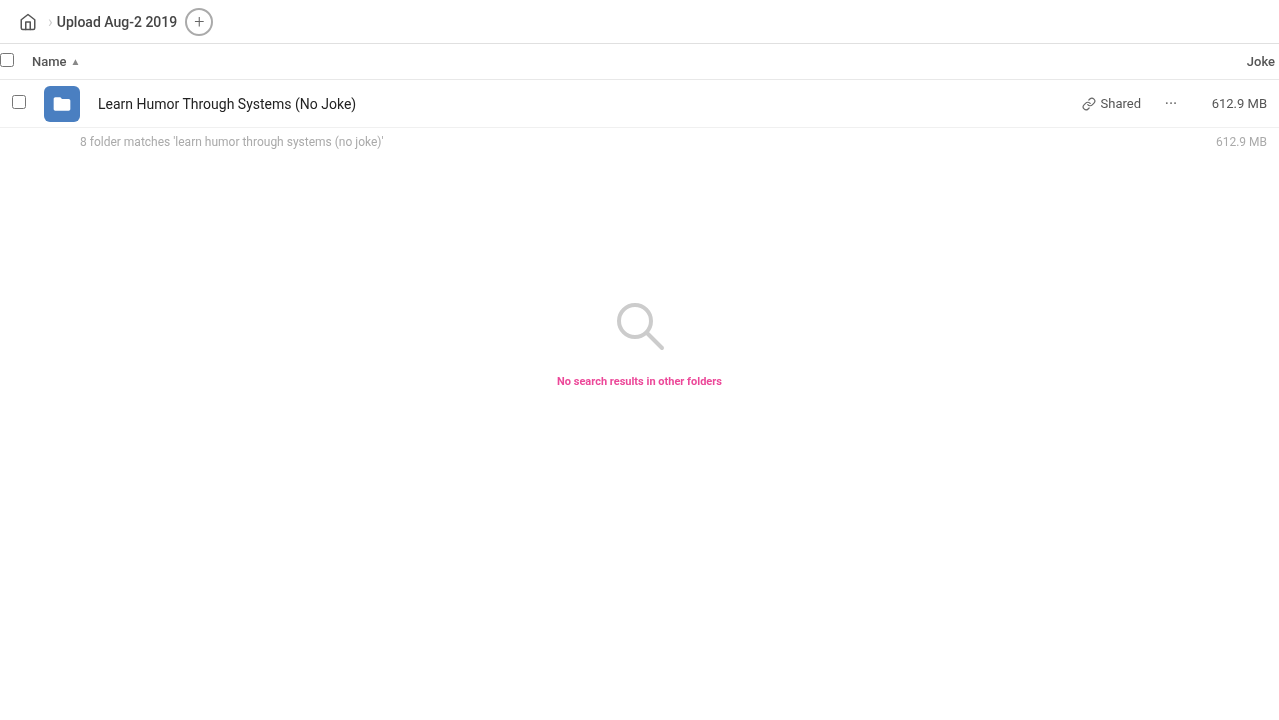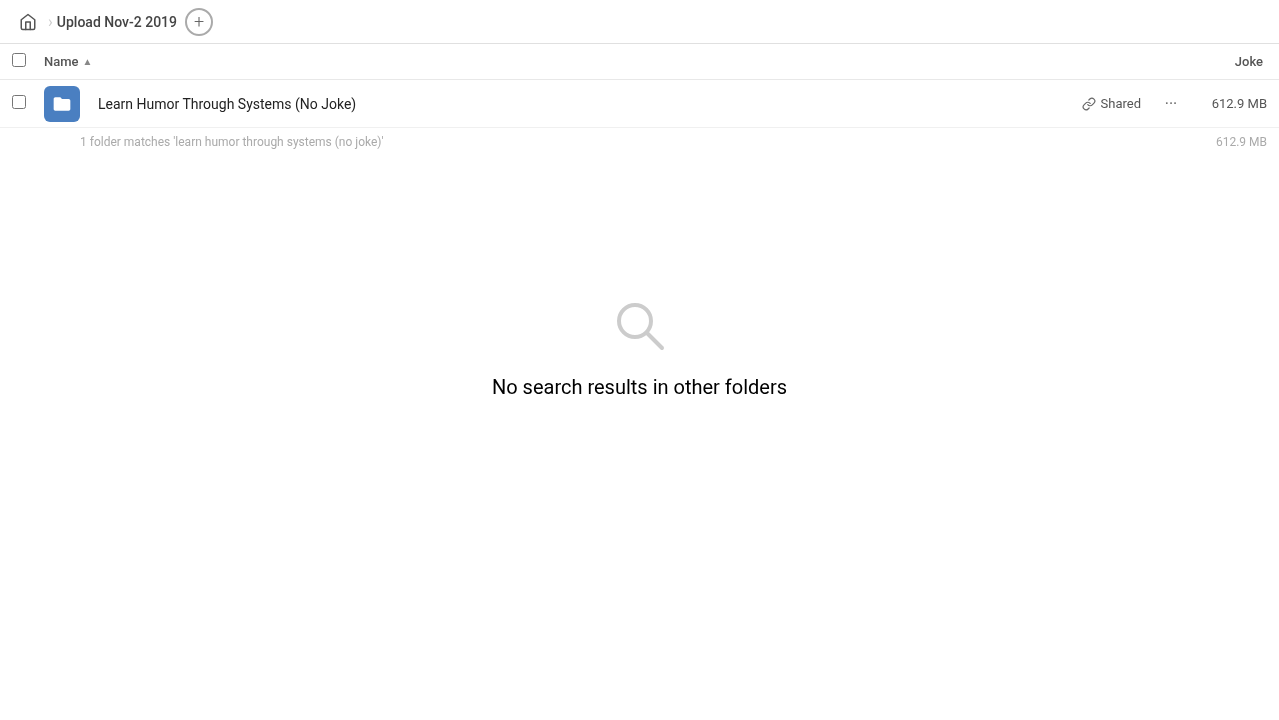--- a/index.html
+++ b/index.html
@@ -72,21 +72,21 @@
       font-size: 18px;
       font-weight: 300;
       margin-left: 8px;
       background: #fff;
     }
 
     
     .column-headers {
       display: flex;
       align-items: center;
-      padding: 0 12px;
+      padding: 0 0;
       height: 36px;
       border-bottom: 1px solid #e8e8e8;
       background: #fff;
     }
 
     .header-checkbox {
       width: 32px;
       flex-shrink: 0;
     }
 
@@ -235,38 +235,38 @@
       padding: 80px 0 60px;
       margin-top: 60px;
     }
 
     .empty-search-icon {
       color: #ccc;
       margin-bottom: 16px;
     }
 
     .empty-state-text {
-      color: #000000;
-      font-size: 20px;
-      font-weight: 400;
+      color: #ec4899;
+      font-size: 11px;
+      font-weight: 700;
     }
   </style>
 </head>
 <body>
 
 <div class="top-nav">
   <div class="nav-home">
     <svg width="18" height="18" viewBox="0 0 24 24" fill="none" stroke="currentColor" stroke-width="2" stroke-linecap="round" stroke-linejoin="round">
       <path d="M3 9l9-7 9 7v11a2 2 0 0 1-2 2H5a2 2 0 0 1-2-2z"></path>
       <polyline points="9 22 9 12 15 12 15 22"></polyline>
     </svg>
   </div>
   <span class="nav-separator">›</span>
   <div class="nav-breadcrumb">
-    <span class="breadcrumb-item">Upload Nov-2 2019</span>
+    <span class="breadcrumb-item">Upload Aug-2 2019</span>
   </div>
   <div class="nav-add-btn">+</div>
 </div>
 
 <div class="column-headers">
   <div class="header-checkbox">
     <input type="checkbox" style="">
   </div>
   <div class="header-name">
     <span>Name</span>
@@ -297,21 +297,21 @@
       </svg>
       <span>Shared</span>
     </div>
     <div class="more-btn">
       <span>···</span>
     </div>
     <div class="file-size">612.9 MB</div>
   </div>
 
   <div class="match-info-row">
-    <span class="match-info-text">1 folder matches 'learn humor through systems (no joke)'</span>
+    <span class="match-info-text">8 folder matches 'learn humor through systems (no joke)'</span>
     <span class="match-info-size">612.9 MB</span>
   </div>
 </div>
 
 <div class="empty-state">
   <div class="empty-search-icon">
     <svg width="60" height="60" viewBox="0 0 60 60" fill="none" xmlns="http://www.w3.org/2000/svg">
       <circle cx="25" cy="25" r="16" stroke="#ccc" stroke-width="4" fill="none"></circle>
       <line x1="37" y1="37" x2="52" y2="52" stroke="#ccc" stroke-width="4" stroke-linecap="round"></line>
     </svg>

